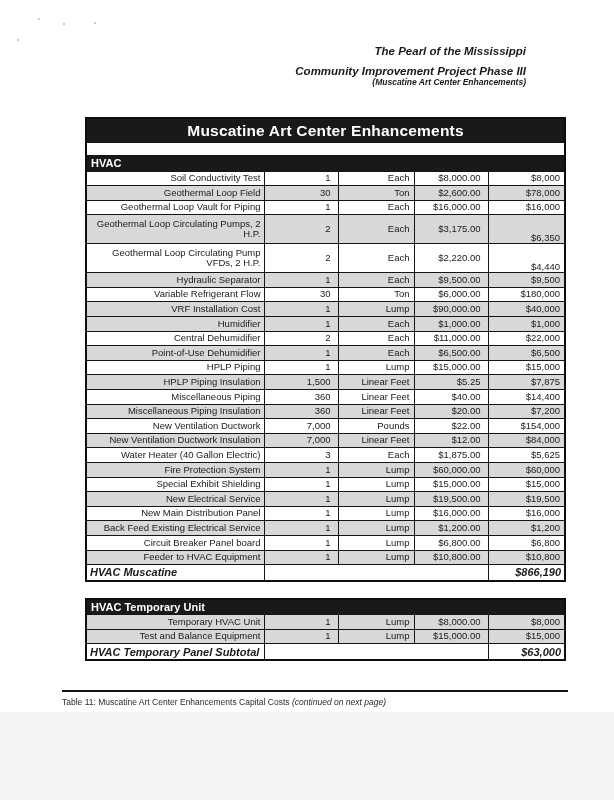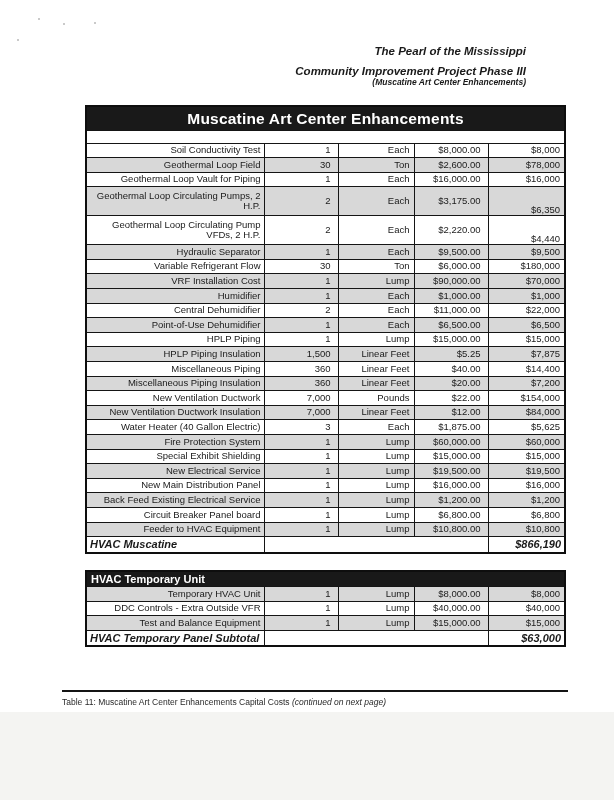--- a/index.html
+++ b/index.html
@@ -18,21 +18,21 @@
   
   .doc-header {
     position:absolute; top:45px; right:88px;
     text-align:right; font-weight:bold; font-style:italic;
   }
   .doc-header .h1 { font-size:11.5px; margin-bottom:8px; }
   .doc-header .h2 { font-size:11.5px; }
   .doc-header .h3 { font-size:8.5px; }
 
   
-  .table-wrap { position:absolute; left:85px; top:105px; width:479px; }
+  .table-wrap { position:absolute; left:85px; top:117px; width:479px; }
   table {
     border-collapse:collapse; table-layout:fixed; width:479px;
     border:2px solid #0e0e0e;
   }
   td {
     border:1px solid #151515;
     font-size:9.5px; line-height:1.1;
     overflow:hidden; white-space:nowrap;
     padding:0 2px;
     vertical-align:middle;
@@ -108,20 +108,23 @@
           <col style="width:74px">
           <col style="width:77px">
       </colgroup>
       <tbody id="main-tbody">
           <tr class="title-row">
             <td class="title-cell" colspan="5">Muscatine Art Center Enhancements</td>
           </tr>
           <tr class="spacer-row">
             <td class="spacer-cell" colspan="5"></td>
           </tr>
+          <tr class="section-bar">
+            <td class="section-bar-cell" colspan="5">HVAC</td>
+          </tr>
           <tr class="item-row">
             <td class="c-desc">Soil Conductivity Test</td>
             <td class="c-qty">1</td>
             <td class="c-unit">Each</td>
             <td class="c-cost">$8,000.00</td>
             <td class="c-total">$8,000</td>
           </tr>
           <tr class="item-row shade">
             <td class="c-desc">Geothermal Loop Field</td>
             <td class="c-qty">30</td>
@@ -162,21 +165,21 @@
             <td class="c-qty">30</td>
             <td class="c-unit">Ton</td>
             <td class="c-cost">$6,000.00</td>
             <td class="c-total">$180,000</td>
           </tr>
           <tr class="item-row shade">
             <td class="c-desc">VRF Installation Cost</td>
             <td class="c-qty">1</td>
             <td class="c-unit">Lump</td>
             <td class="c-cost">$90,000.00</td>
-            <td class="c-total">$70,000</td>
+            <td class="c-total">$40,000</td>
           </tr>
           <tr class="item-row shade">
             <td class="c-desc">Humidifier</td>
             <td class="c-qty">1</td>
             <td class="c-unit">Each</td>
             <td class="c-cost">$1,000.00</td>
             <td class="c-total">$1,000</td>
           </tr>
           <tr class="item-row">
             <td class="c-desc">Central Dehumidifier</td>
@@ -309,27 +312,20 @@
           <tr class="section-bar">
             <td class="section-bar-cell" colspan="5">HVAC Temporary Unit</td>
           </tr>
           <tr class="item-row shade">
             <td class="c-desc">Temporary HVAC Unit</td>
             <td class="c-qty">1</td>
             <td class="c-unit">Lump</td>
             <td class="c-cost">$8,000.00</td>
             <td class="c-total">$8,000</td>
           </tr>
-          <tr class="item-row">
-            <td class="c-desc">DDC Controls - Extra Outside VFR</td>
-            <td class="c-qty">1</td>
-            <td class="c-unit">Lump</td>
-            <td class="c-cost">$40,000.00</td>
-            <td class="c-total">$40,000</td>
-          </tr>
           <tr class="item-row shade">
             <td class="c-desc">Test and Balance Equipment</td>
             <td class="c-qty">1</td>
             <td class="c-unit">Lump</td>
             <td class="c-cost">$15,000.00</td>
             <td class="c-total">$15,000</td>
           </tr>
           <tr class="subtotal-row">
             <td class="st-label">HVAC Temporary Panel Subtotal</td>
             <td class="st-empty" colspan="3"></td>

